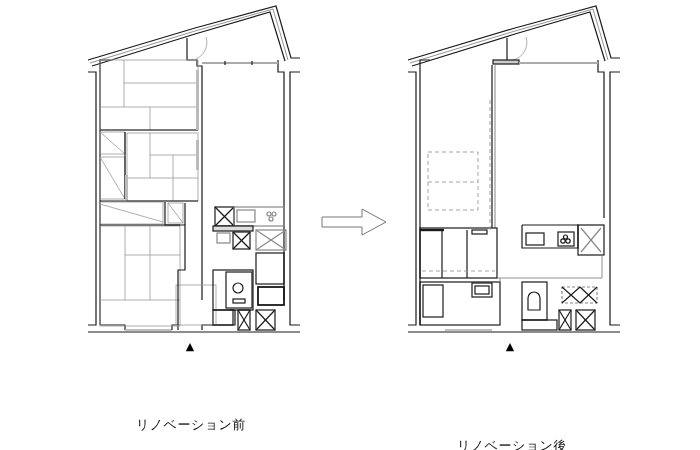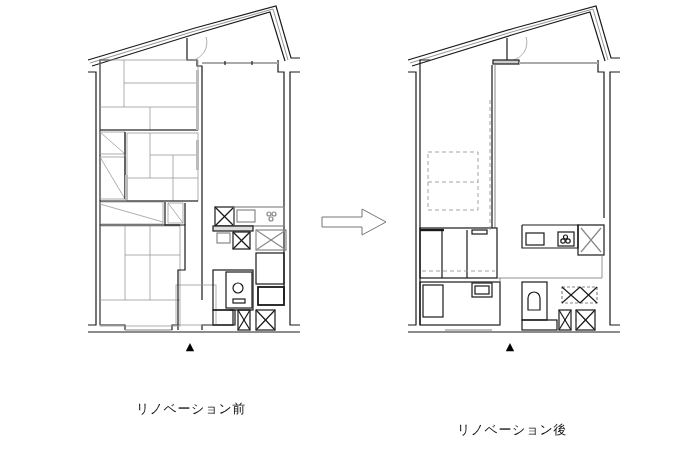--- a/index.html
+++ b/index.html
@@ -1,20 +1,20 @@
 <!DOCTYPE html>
 <html><head>
 <meta charset="utf-8">
 <style>
   html, body { margin: 0; padding: 0; background: #ffffff; }
   body { width: 700px; height: 450px; position: relative; overflow: hidden;
          font-family: "DejaVu Sans", sans-serif; }
   .plan { position: absolute; top: 0; }
   .plan svg { display: block; }
-  .caption { position: absolute; font-size: 13px; color: #111; letter-spacing: 0.5px; white-space: nowrap; }
+  .caption { position: absolute; font-size: 13px; color: #111; letter-spacing: 0.5px; white-space: nowrap; margin-top: 16px; }
   .arrow-wrap { position: absolute; left: 320px; top: 207px; }
 </style>
 </head>
 <body>
 
 <div class="plan" style="left:80px;">
 <svg width="230" height="390" viewBox="0 0 230 390">
   <g fill="none" stroke="#1a1a1a" stroke-width="1.2">
 
     <polyline points="8,60 115,28 196,6 211,58 220,58"></polyline>

